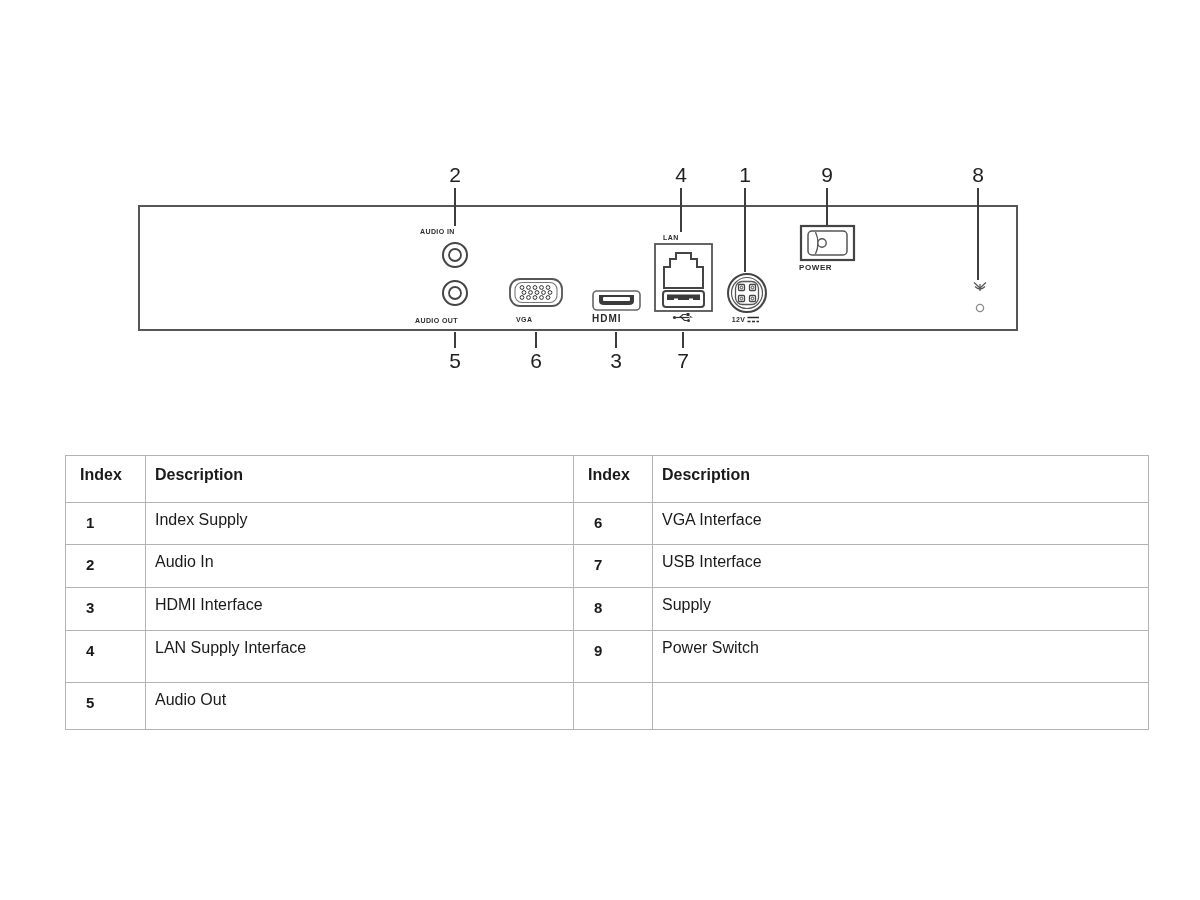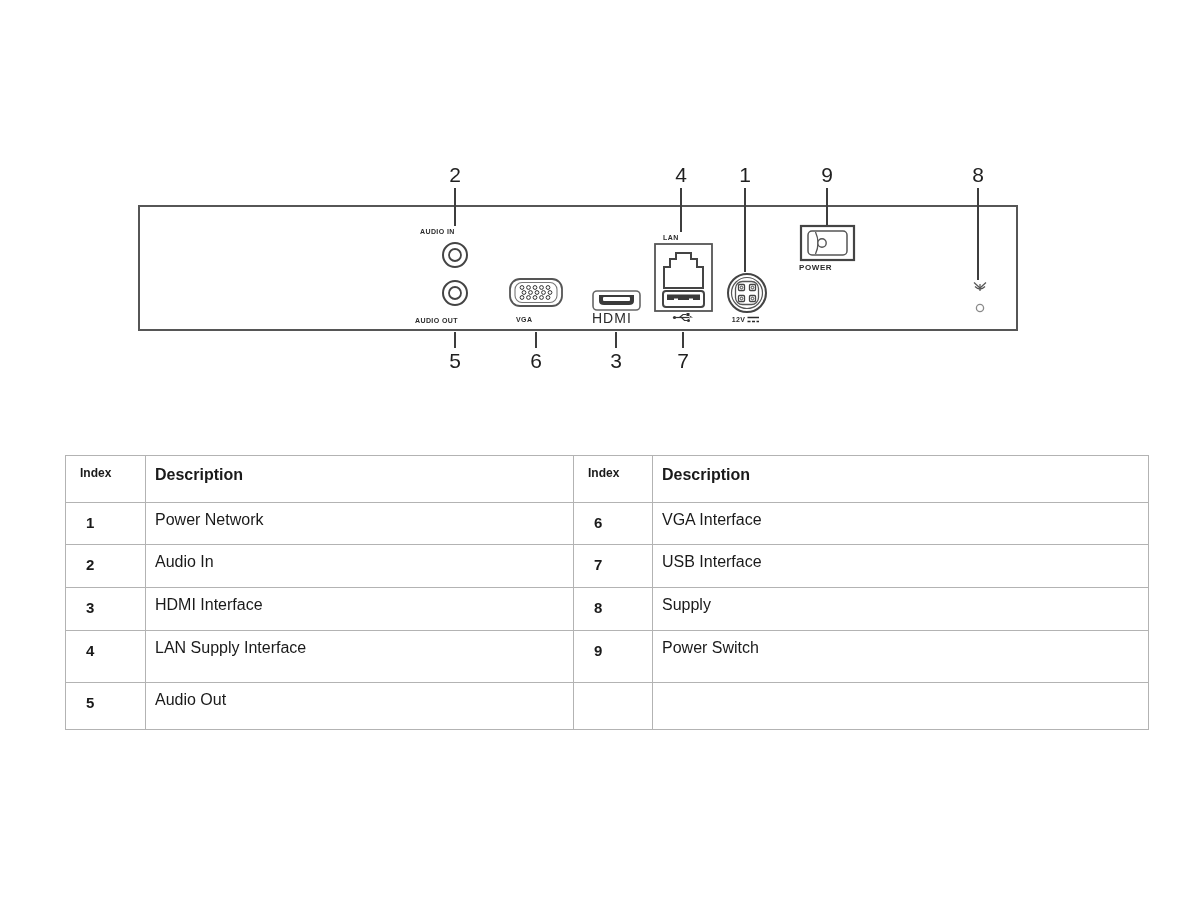--- a/index.html
+++ b/index.html
@@ -15,32 +15,32 @@
   .callout {
     position:absolute; width:26px; text-align:center;
     font-size:21px; line-height:24px; color:#1f1f1f;
   }
   .lline { position:absolute; width:2px; background:#3d3d3d; }
   .conn { position:absolute; }
   .plabel {
     position:absolute; font-size:7px; font-weight:700; letter-spacing:0.4px;
     color:#2b2b2b; white-space:nowrap; line-height:9px;
   }
-  .hdmi-logo { font-size:14px; letter-spacing:1px; font-weight:400; }
+  .hdmi-logo { font-size:10px; letter-spacing:1px; font-weight:700; }
   .v12 { display:flex; align-items:center; justify-content:center; gap:2px; }
   
   table.desc-table {
     position:absolute; left:65px; top:455px; width:1083px;
     border-collapse:collapse; table-layout:fixed;
   }
   .desc-table th, .desc-table td {
     border:1px solid #b3b3b3; vertical-align:top; text-align:left;
     overflow:hidden; white-space:nowrap;
   }
-  .desc-table th.h-idx  { font-size:12px; font-weight:700; padding:10px 0 4px 14px; }
+  .desc-table th.h-idx  { font-size:16px; font-weight:700; padding:10px 0 4px 14px; }
   .desc-table th.h-desc { font-size:16px; font-weight:700; padding:10px 0 18px 9px; }
   .desc-table td.c-idx  { font-size:15px; font-weight:700; padding:11px 0 0 20px; }
   .desc-table td.c-desc { font-size:16px; font-weight:400; padding:8px 0 0 9px; }
 </style>
 </head>
 <body>
 
 <div id="page">
 
   <div style="position:absolute;left:0;top:0;width:1200px;height:440px;">
@@ -187,21 +187,21 @@
       <tr style="height:40px;">
         <th class="h-idx">Index</th>
         <th class="h-desc">Description</th>
         <th class="h-idx">Index</th>
         <th class="h-desc">Description</th>
       </tr>
     </thead>
     <tbody>
       <tr style="height:42px;">
         <td class="c-idx">1</td>
-        <td class="c-desc">Power Network</td>
+        <td class="c-desc">Index Supply</td>
         <td class="c-idx">6</td>
         <td class="c-desc">VGA Interface</td>
       </tr>
       <tr style="height:43px;">
         <td class="c-idx">2</td>
         <td class="c-desc">Audio In</td>
         <td class="c-idx">7</td>
         <td class="c-desc">USB Interface</td>
       </tr>
       <tr style="height:43px;">

